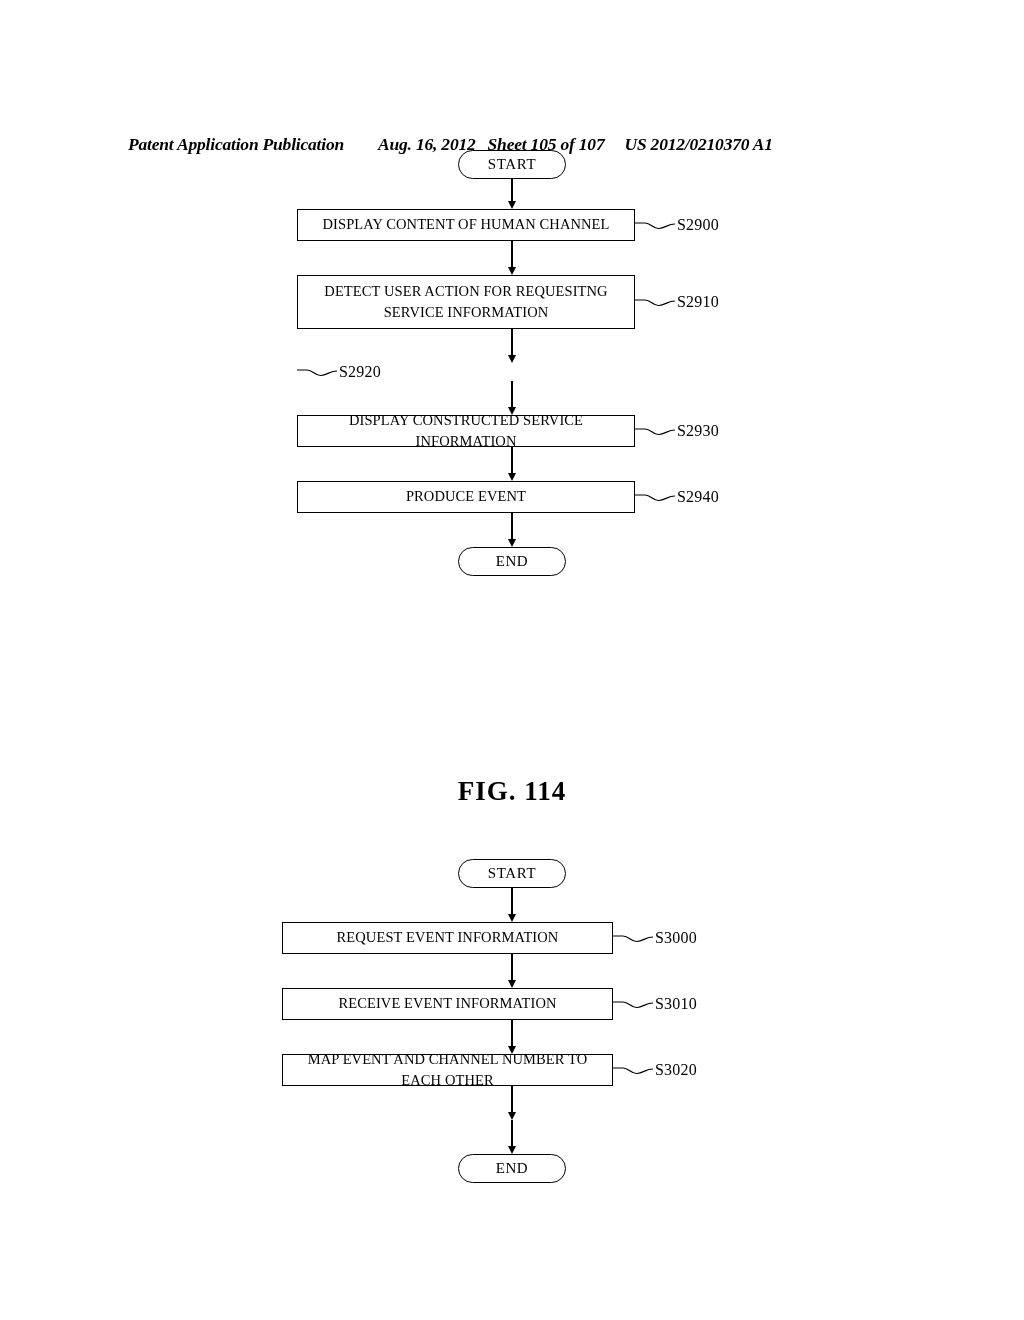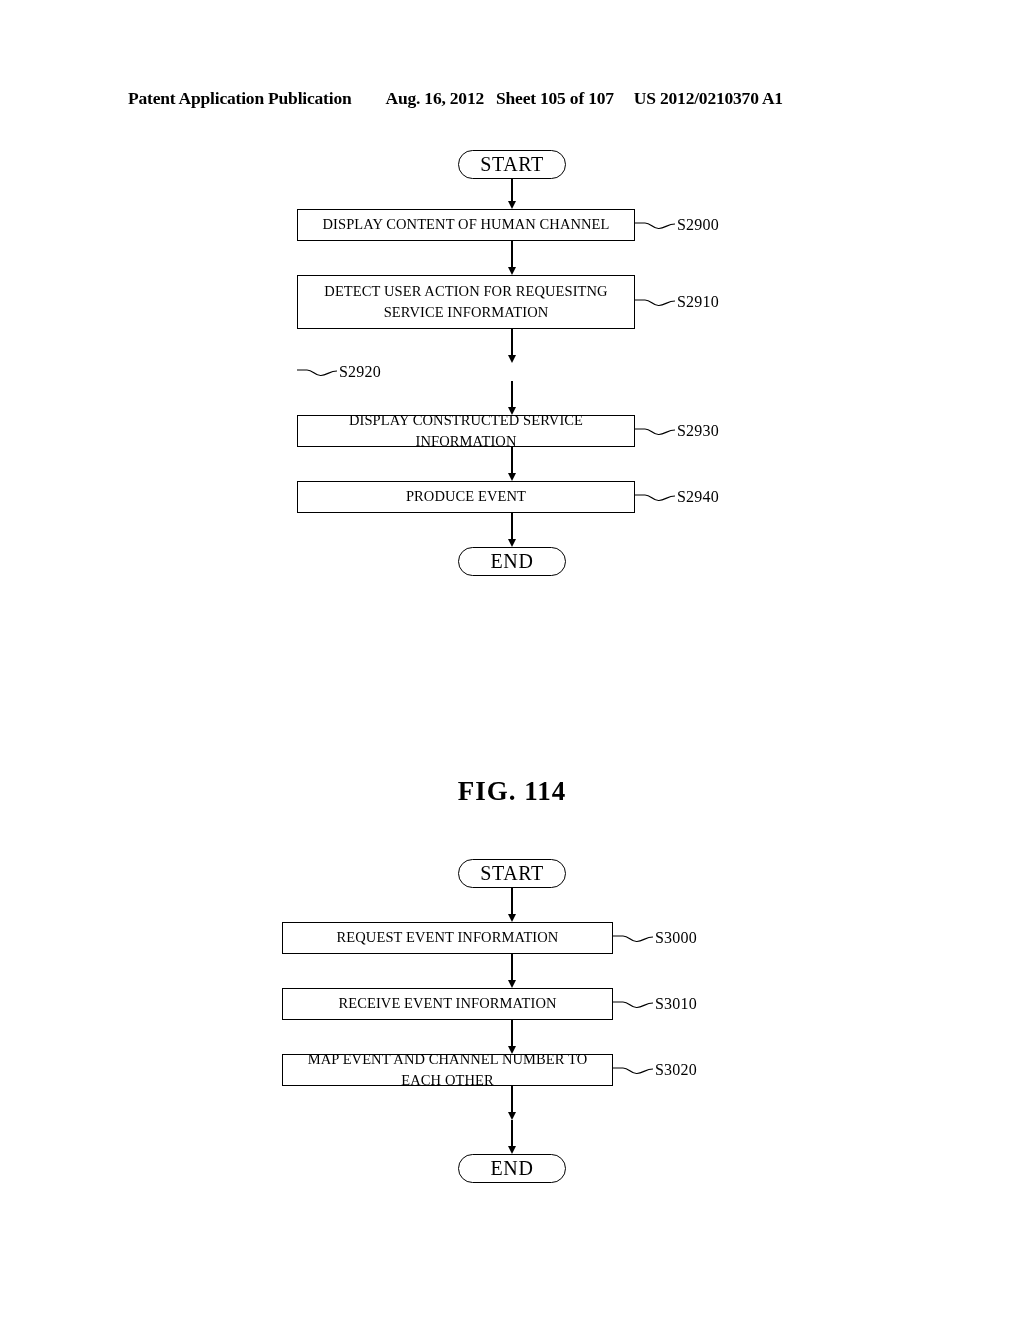--- a/index.html
+++ b/index.html
@@ -21,24 +21,25 @@
     position: absolute;
     top: 88px;
     left: 128px;
     width: 768px;
     display: flex;
     align-items: baseline;
     font-weight: bold;
     font-size: 17.5px;
     letter-spacing: -0.2px;
     white-space: nowrap;
+    font-style: italic;
   }
   .page-header .pub-title { margin-right: 34px; }
   .page-header .pub-date  { margin-right: 12px; }
-  .page-header .pub-sheet { margin-right: 20px; }
+  .page-header .pub-sheet { margin-right: 20px; margin-top: 46px; }
   .page-header .pub-number { }
 
   
   .figure {
     position: absolute;
     left: 0;
     width: 1024px;
   }
   #figure-113 { top: 150px; }
   #figure-114 { top: 776px; }
@@ -64,21 +65,21 @@
   }
   .terminal {
     box-sizing: border-box;
     width: 108px;
     height: 29px;
     border: 1.4px solid #000;
     border-radius: 15px;
     display: flex;
     align-items: center;
     justify-content: center;
-    font-size: 20px;
+    font-size: 15px;
     letter-spacing: 0.6px;
     background: #fff;
   }
 
   
   .connector {
     position: relative;
     margin: 0 auto;
     width: 10px;
   }

